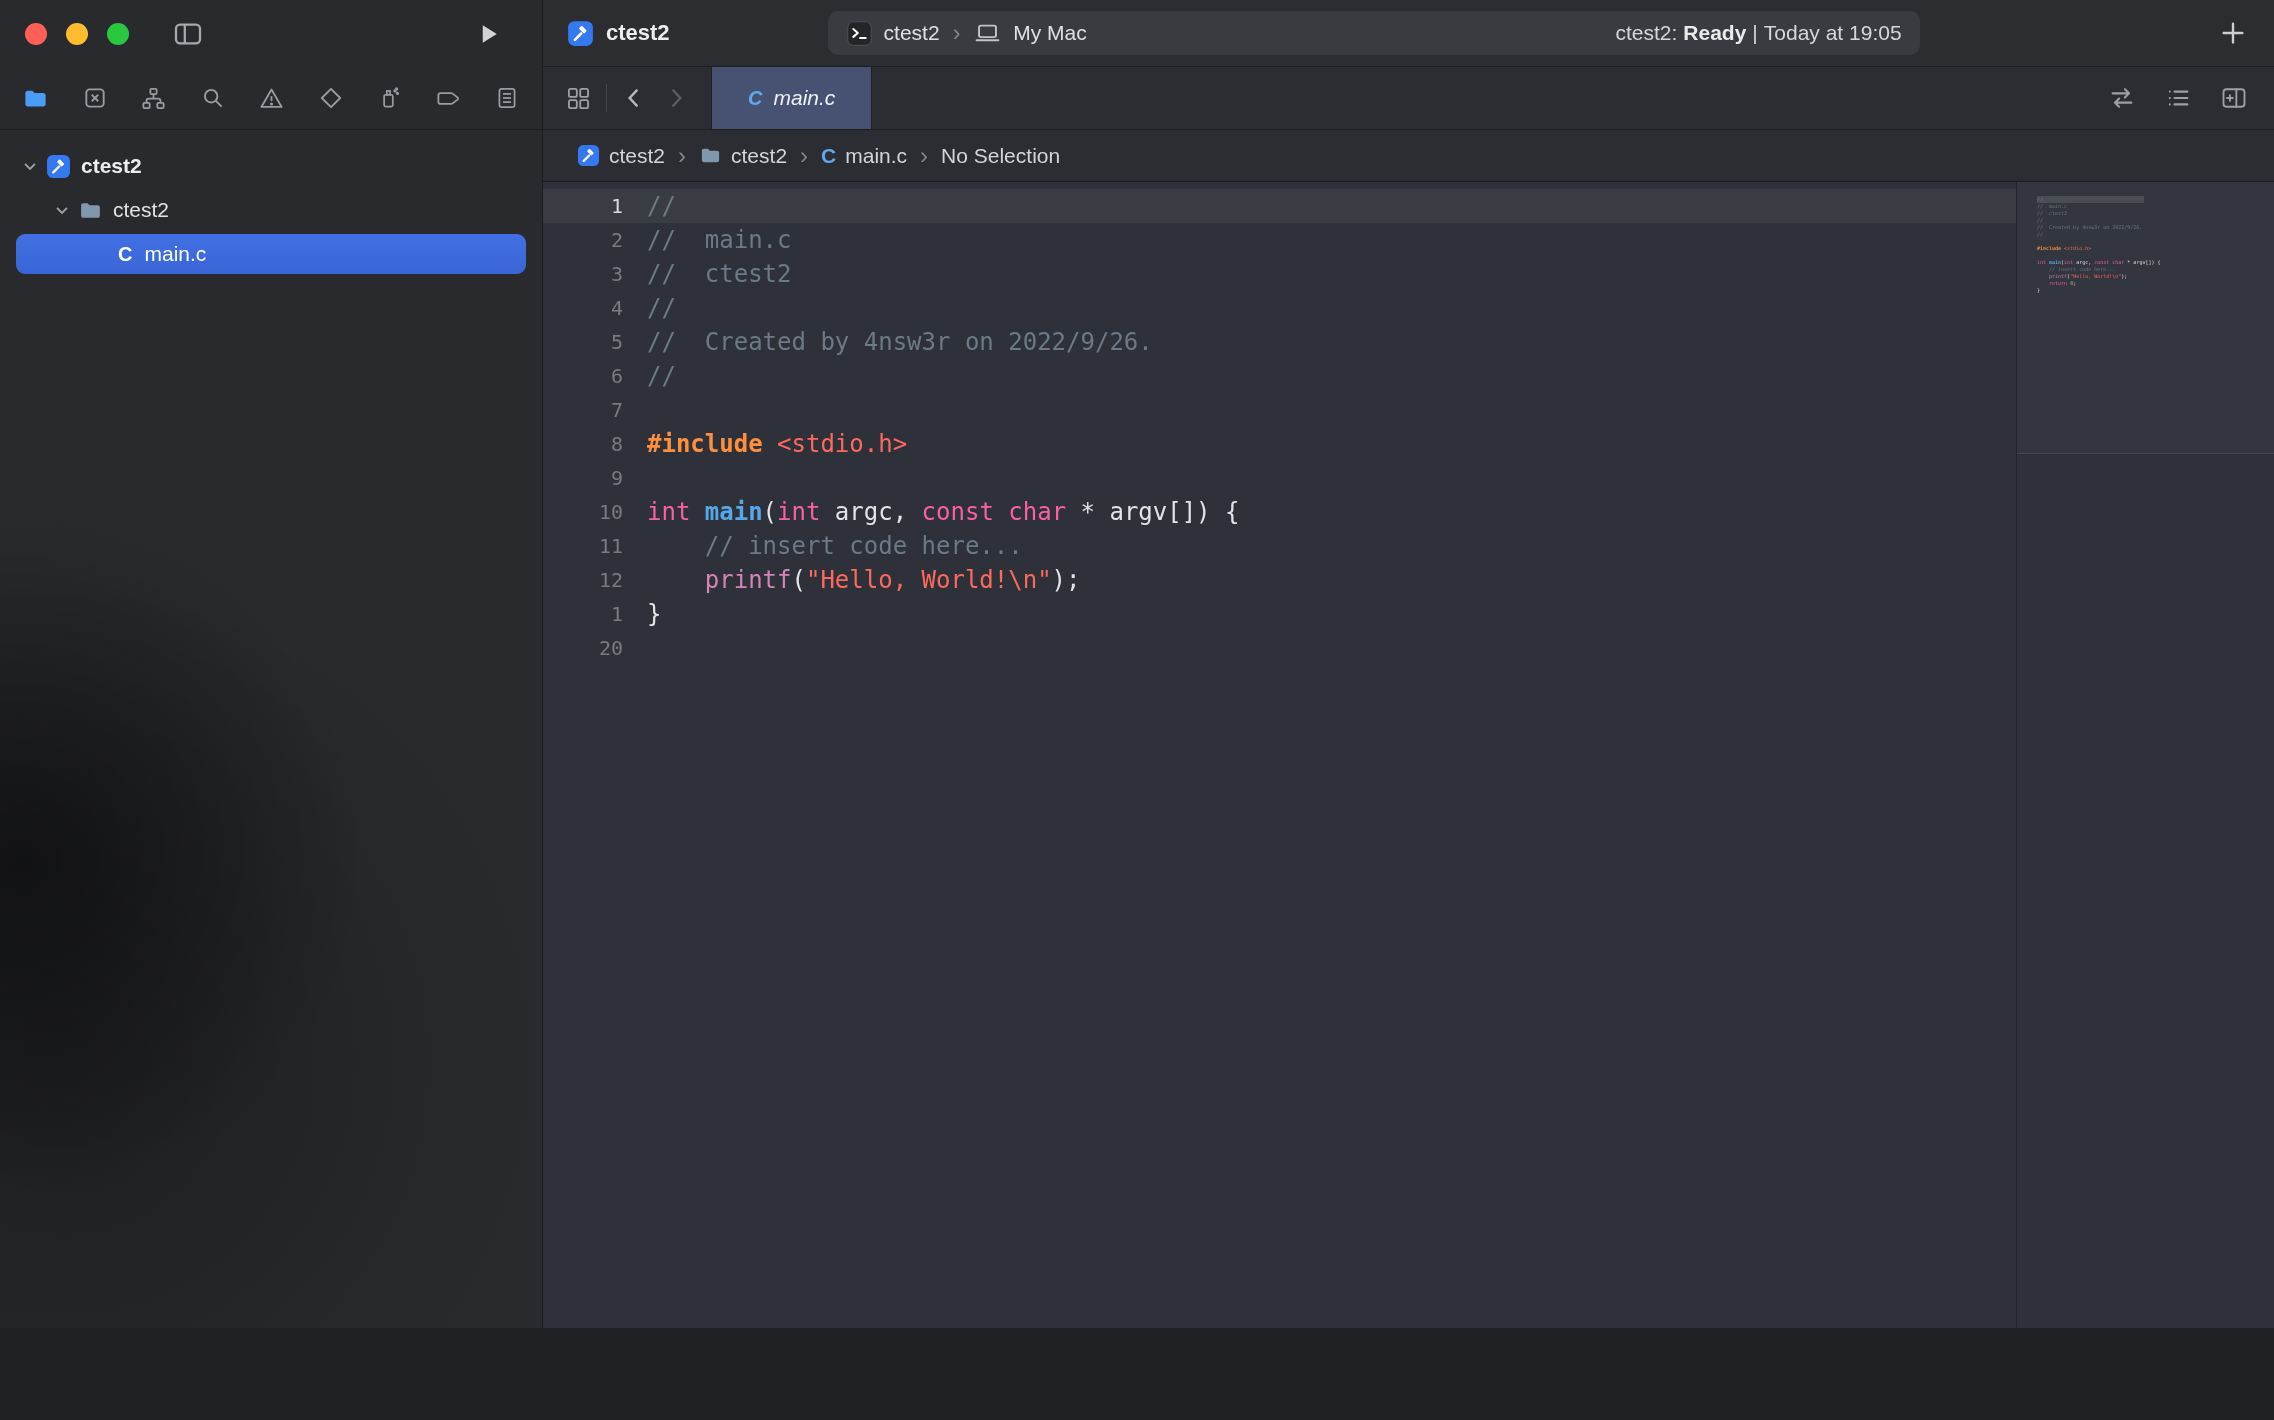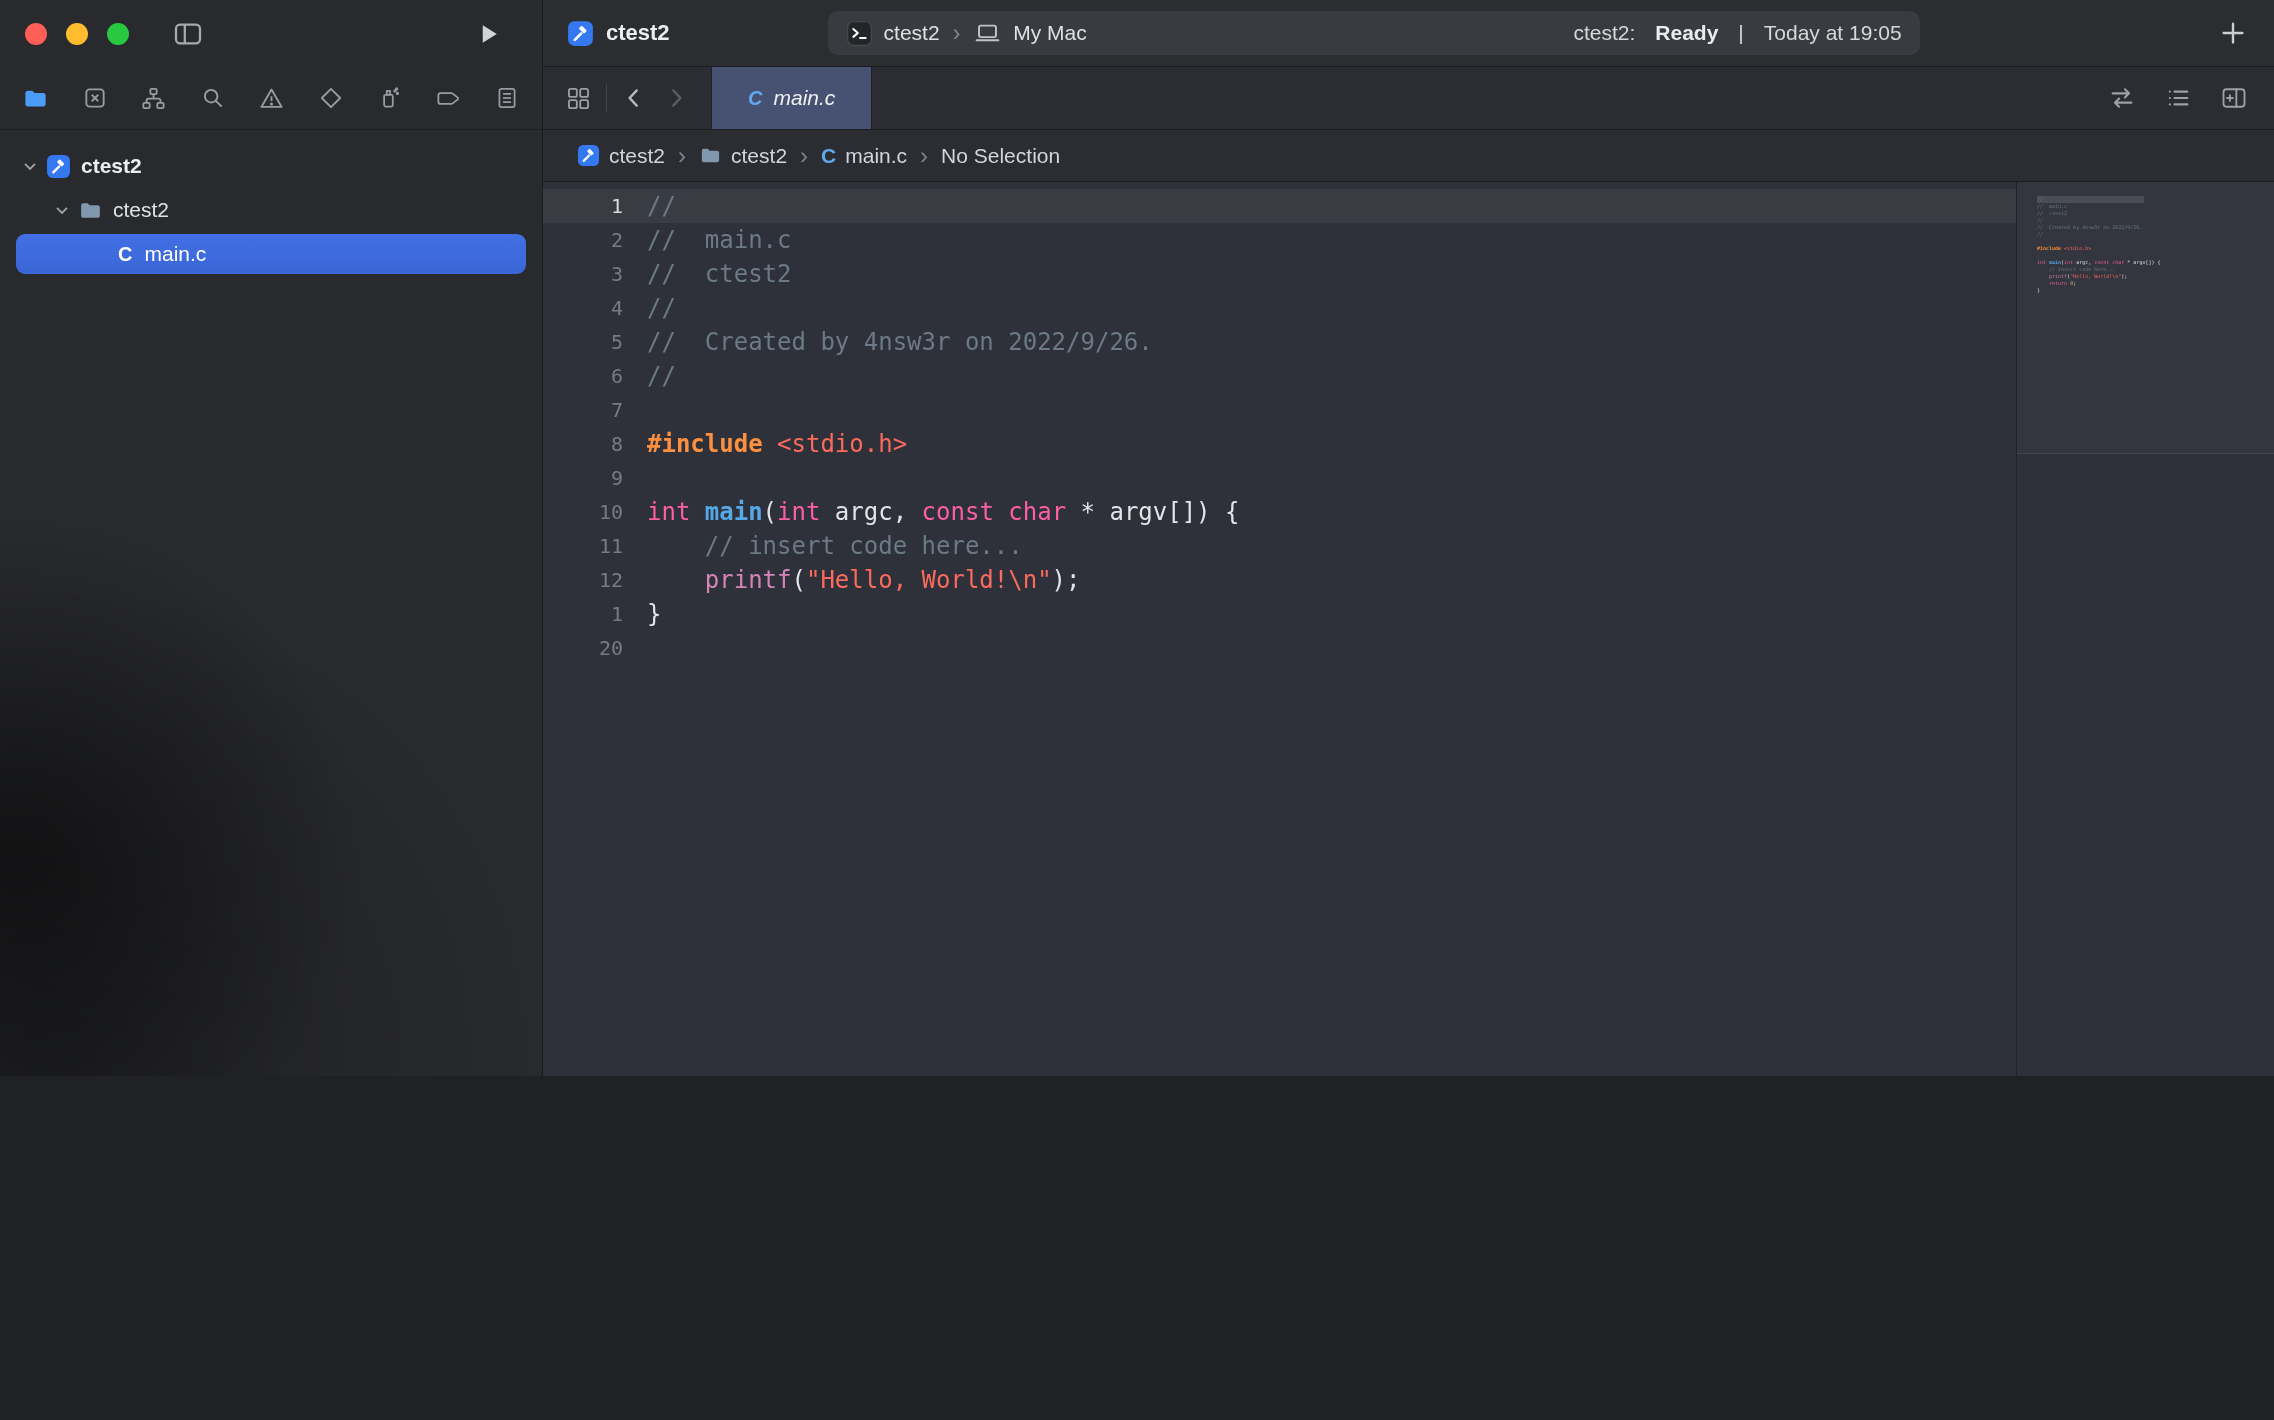--- a/index.html
+++ b/index.html
@@ -1,18 +1,18 @@
 <!DOCTYPE html>
 <html style="--syn-plain: #E3E4E7; --syn-comment: #6C7986; --syn-keyword: #FC5FA3; --syn-preprocessor: #FD8F3F; --syn-string: #FC6A5D; --syn-number: #D0BF69; --syn-declaration: #56A8E8; --syn-function: #D584B8;"><head>
 <meta charset="utf-8">
 <style>
   * { margin:0; padding:0; box-sizing:border-box; }
   html,body { width:2274px; height:1420px; overflow:hidden; background:#202124; }
   .window {
-    width:2274px; height:1076px; display:flex; position:relative;
+    width:2274px; height:1328px; display:flex; position:relative;
     font-family:"Liberation Sans", sans-serif; color:#dcdde0;
     background:#6d28d9;
   }
 
   
   .sidebar {
     width:543px; flex:none; background:#292A2D; border-right:1px solid #1A1B1E;
     position:relative; display:flex; flex-direction:column;
   }
   .sidebar::after {
@@ -56,21 +56,21 @@
     background:#2C2D31; border-bottom:1px solid rgba(0,0,0,0.32);
     padding:0 26px 0 24px;
   }
   .proj-title { font-size:22px; font-weight:700; color:#ECEDEF; margin-left:12px; }
   .scheme-pill {
     margin-left:158px; margin-right:auto; width:1092px; height:44px;
     background:#3A3B40; border-radius:10px; display:flex; align-items:center;
     padding:0 18px; gap:11px; font-size:21px; color:#DFE0E2;
   }
   .pill-sep { color:#85868B; font-size:23px; margin:0 2px; }
-  .pill-status { margin-left:auto; color:#D6D7D9; display:flex; gap:20px; align-items:center; }
+  .pill-status { margin-left:auto; color:#D6D7D9; display:flex; gap:6px; align-items:center; }
   .pill-status .ready { font-weight:700; color:#EAEBED; }
 
   .tabbar {
     height:63px; flex:none; display:flex; align-items:center;
     background:#2B2D32; border-bottom:1px solid rgba(0,0,0,0.32);
     padding:0 26px 0 22px;
   }
   .tb-div { width:1px; height:28px; background:#45464B; margin:0 14px; flex:none; }
   .tab {
     align-self:stretch; margin-left:22px; display:flex; align-items:center;

